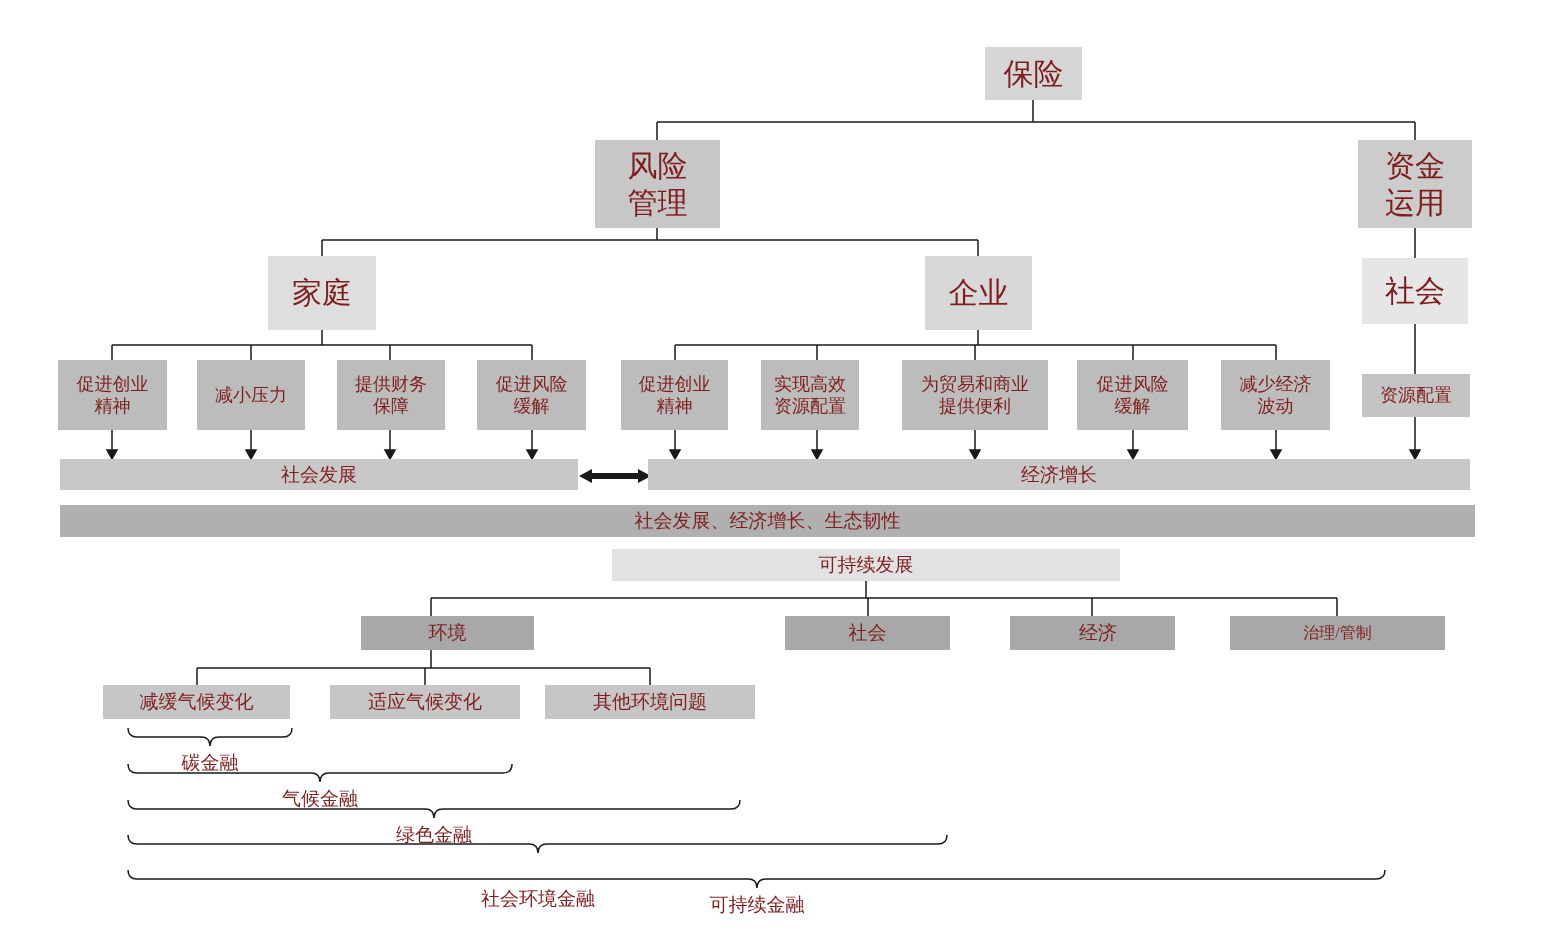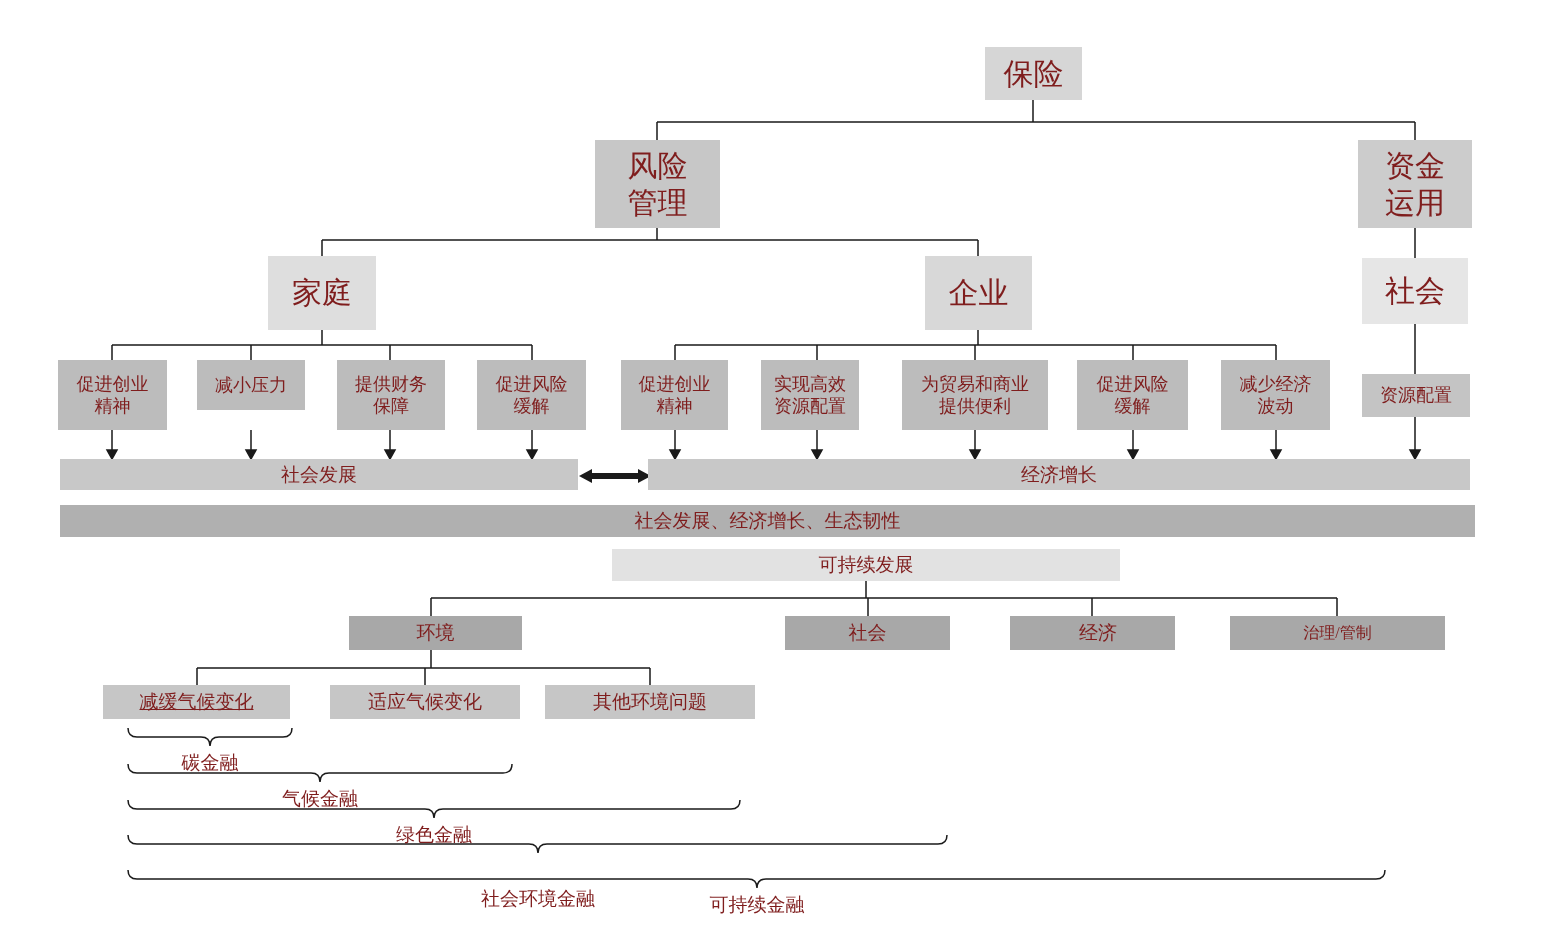--- a/index.html
+++ b/index.html
@@ -82,21 +82,21 @@
 管理</div>
   <div class="node" style="left:1358px;top:140px;width:114px;height:88px;background:#cccccc;font-size:30px;">资金
 运用</div>
 
   <div class="node" style="left:268px;top:256px;width:108px;height:74px;background:#dedede;font-size:30px;">家庭</div>
   <div class="node" style="left:925px;top:256px;width:107px;height:74px;background:#d8d8d8;font-size:30px;">企业</div>
   <div class="node" style="left:1362px;top:258px;width:106px;height:66px;background:#e6e6e6;font-size:30px;">社会</div>
 
   <div class="node" style="left:58px;top:360px;width:109px;height:70px;background:#bcbcbc;font-size:18px;">促进创业
 精神</div>
-  <div class="node" style="left:197px;top:360px;width:108px;height:50px;background:#bcbcbc;font-size:18px;">减小压力</div>
+  <div class="node" style="left:197px;top:360px;width:108px;height:70px;background:#bcbcbc;font-size:18px;">减小压力</div>
   <div class="node" style="left:337px;top:360px;width:108px;height:70px;background:#bcbcbc;font-size:18px;">提供财务
 保障</div>
   <div class="node" style="left:477px;top:360px;width:109px;height:70px;background:#bcbcbc;font-size:18px;">促进风险
 缓解</div>
 
   <div class="node" style="left:621px;top:360px;width:107px;height:70px;background:#bcbcbc;font-size:18px;">促进创业
 精神</div>
   <div class="node" style="left:761px;top:360px;width:98px;height:70px;background:#bcbcbc;font-size:18px;">实现高效
 资源配置</div>
   <div class="node" style="left:902px;top:360px;width:146px;height:70px;background:#bcbcbc;font-size:18px;">为贸易和商业
@@ -106,26 +106,26 @@
   <div class="node" style="left:1221px;top:360px;width:109px;height:70px;background:#bcbcbc;font-size:18px;">减少经济
 波动</div>
 
   <div class="node" style="left:1362px;top:374px;width:108px;height:43px;background:#c4c4c4;font-size:18px;">资源配置</div>
 
   <div class="node" style="left:60px;top:459px;width:518px;height:31px;background:#c8c8c8;font-size:19px;text-align:right;">社会发展</div>
   <div class="node" style="left:648px;top:459px;width:822px;height:31px;background:#c8c8c8;font-size:19px;">经济增长</div>
   <div class="node" style="left:60px;top:505px;width:1415px;height:32px;background:#b0b0b0;font-size:19px;">社会发展、经济增长、生态韧性</div>
   <div class="node" style="left:612px;top:549px;width:508px;height:32px;background:#e2e2e2;font-size:19px;font-family:Liberation Serif, serif;">可持续发展</div>
 
-  <div class="node" style="left:349px;top:616px;width:173px;height:34px;background:#a8a8a8;font-size:19px;">环境</div>
+  <div class="node" style="left:361px;top:616px;width:173px;height:34px;background:#a8a8a8;font-size:19px;">环境</div>
   <div class="node" style="left:785px;top:616px;width:165px;height:34px;background:#a8a8a8;font-size:19px;">社会</div>
   <div class="node" style="left:1010px;top:616px;width:165px;height:34px;background:#a8a8a8;font-size:19px;padding-left:11px;">经济</div>
   <div class="node" style="left:1230px;top:616px;width:215px;height:34px;background:#a8a8a8;font-size:16px;">治理/管制</div>
 
-  <div class="node" style="left:103px;top:685px;width:187px;height:34px;background:#c6c6c6;font-size:19px;text-decoration:underline;">减缓气候变化</div>
+  <div class="node" style="left:103px;top:685px;width:187px;height:34px;background:#c6c6c6;font-size:19px;">减缓气候变化</div>
   <div class="node" style="left:330px;top:685px;width:190px;height:34px;background:#c6c6c6;font-size:19px;">适应气候变化</div>
   <div class="node" style="left:545px;top:685px;width:210px;height:34px;background:#c6c6c6;font-size:19px;">其他环境问题</div>
 
   <div class="blabel" style="left:210px;top:750px;">碳金融</div>
   <div class="blabel" style="left:320px;top:786px;">气候金融</div>
   <div class="blabel" style="left:434px;top:822px;">绿色金融</div>
   <div class="blabel" style="left:538px;top:857px;margin-top:29px;">社会环境金融</div>
   <div class="blabel" style="left:757px;top:892px;">可持续金融</div>
 
 </div>

